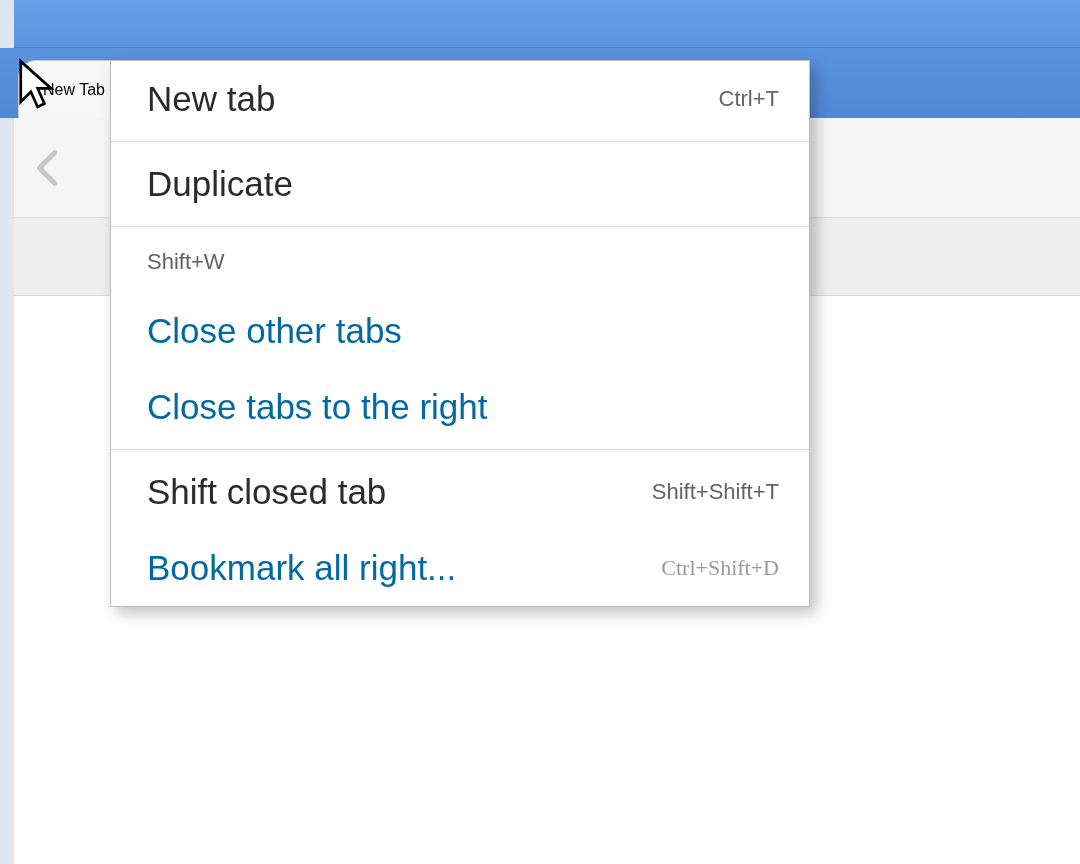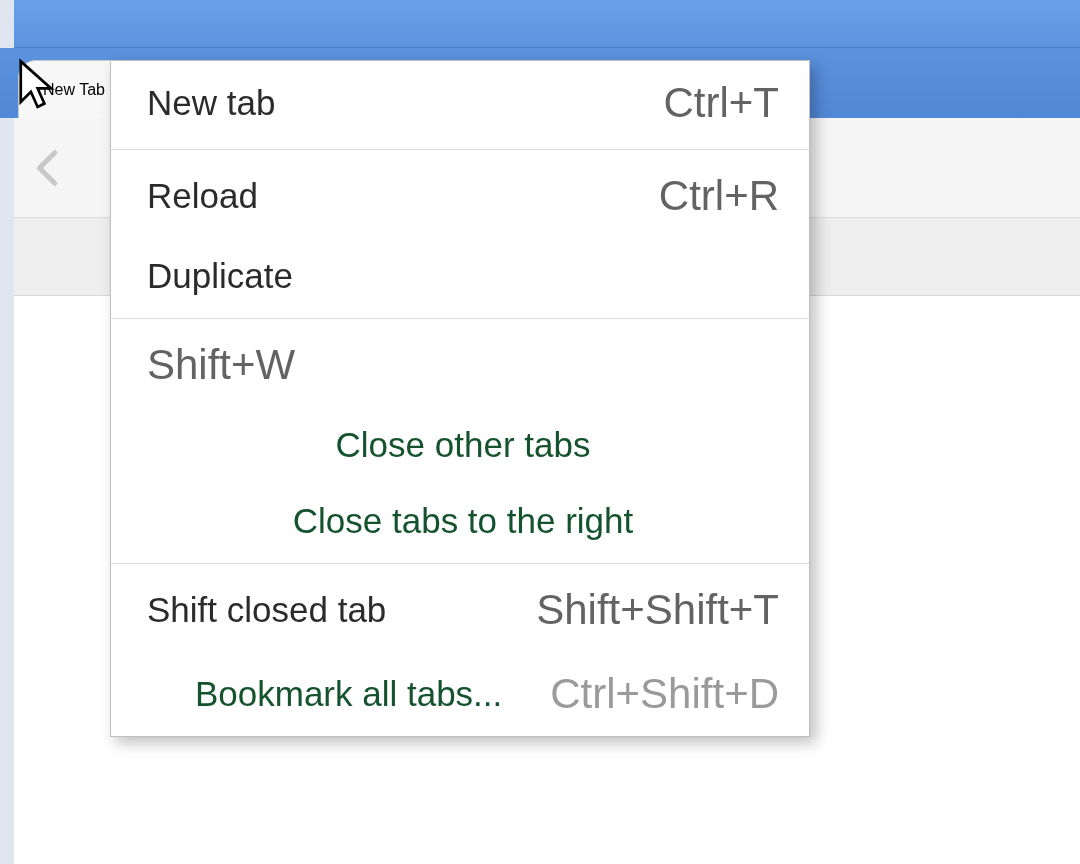--- a/index.html
+++ b/index.html
@@ -107,28 +107,28 @@
       align-items: center;
       justify-content: space-between;
       padding: 18px 30px 18px 36px;
       cursor: default;
     }
     .menu-item .label {
       flex: 1;
     }
     .menu-item .shortcut {
       color: #636363;
-      font-size: 42px;
+      font-size: 22px;
     }
     .menu-item.disabled .label {
-      color: #14532d;
-      text-align: center;
+      color: #0369a1;
     }
     .menu-item.disabled .shortcut {
       color: #9a9a9a;
+      font-family: Liberation Serif, serif;
     }
     .menu-separator {
       height: 1px;
       background: #dcdcdc;
       margin: 4px 0;
     }
 
     
     .cursor {
       position: absolute;
@@ -167,24 +167,20 @@
 
 <div class="context-menu">
 
   <div class="menu-item">
     <span class="label">New tab</span>
     <span class="shortcut">Ctrl+T</span>
   </div>
   <div class="menu-separator"></div>
 
   <div class="menu-item">
-    <span class="label">Reload</span>
-    <span class="shortcut">Ctrl+R</span>
-  </div>
-  <div class="menu-item">
     <span class="label">Duplicate</span>
     <span class="shortcut"></span>
   </div>
   <div class="menu-separator"></div>
 
   <div class="menu-item">
     <span class="shortcut">Shift+W</span>
   </div>
   <div class="menu-item disabled">
     <span class="label">Close other tabs</span>
@@ -194,20 +190,20 @@
     <span class="label">Close tabs to the right</span>
     <span class="shortcut"></span>
   </div>
   <div class="menu-separator"></div>
 
   <div class="menu-item">
     <span class="label">Shift closed tab</span>
     <span class="shortcut">Shift+Shift+T</span>
   </div>
   <div class="menu-item disabled">
-    <span class="label">Bookmark all tabs...</span>
+    <span class="label">Bookmark all right...</span>
     <span class="shortcut">Ctrl+Shift+D</span>
   </div>
 </div>
 
 <svg class="cursor" viewBox="0 0 32 32">
   <path d="M4 2 L4 26 L10 20 L14 29 L18 27 L14 18 L22 18 Z" fill="#ffffff" stroke="#000000" stroke-width="1.6"></path>
 </svg>
 
 </body></html>

